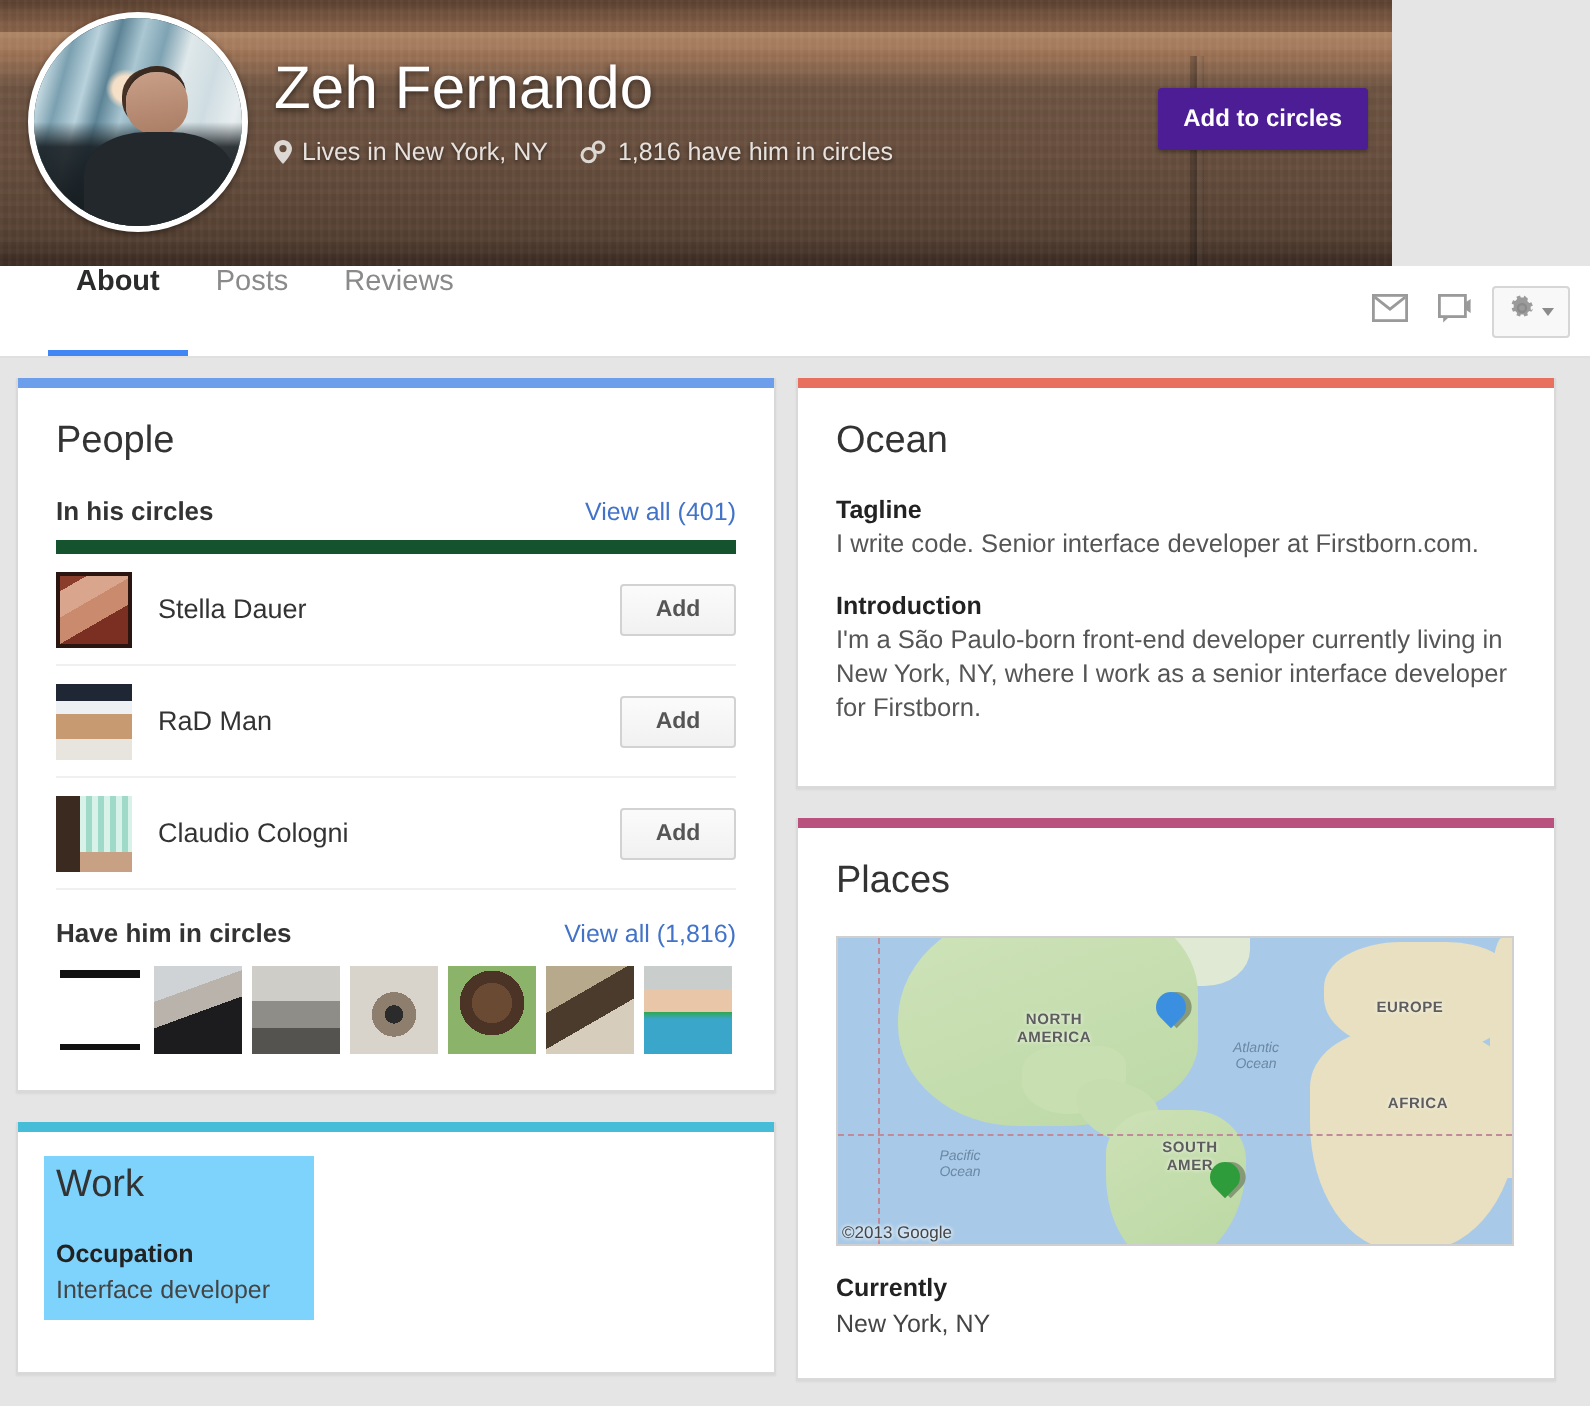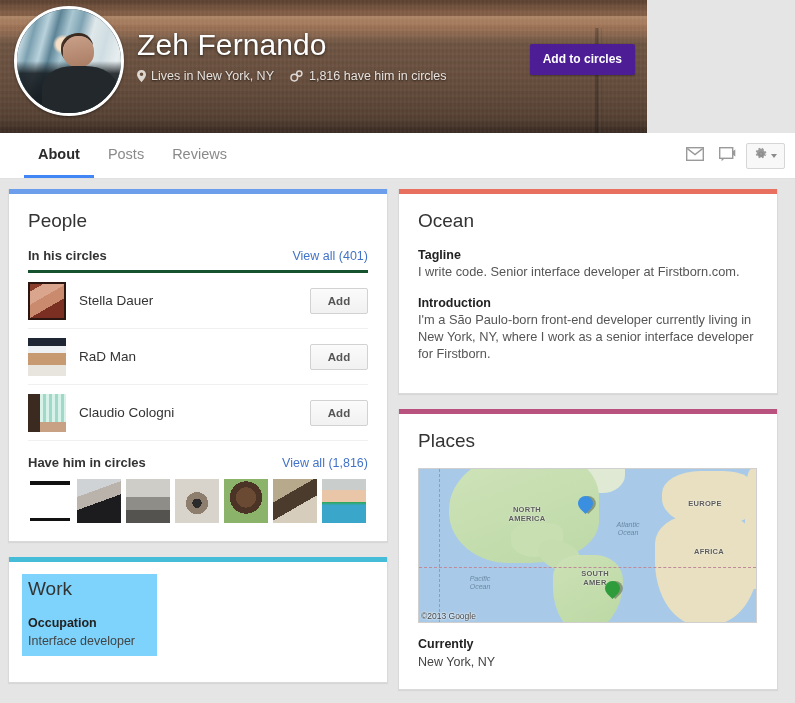--- a/index.html
+++ b/index.html
@@ -8,21 +8,21 @@
     width: 795px; height: 703px;
     overflow: hidden;
     background: #e5e5e5;
     font-family: "Liberation Sans", sans-serif;
     -webkit-font-smoothing: antialiased;
   }
 
   
   .cover {
     position: relative;
-    width: 647px;
+    width: 696px;
     height: 133px;
     overflow: hidden;
     background: #6b5244;
   }
   .cover-bg {
     position: absolute; inset: 0;
     background:
       linear-gradient(to bottom,
         rgba(0,0,0,0.35) 0px, rgba(0,0,0,0.18) 8px,
         rgba(0,0,0,0.0) 22px, rgba(0,0,0,0.0) 30px,
@@ -148,21 +148,20 @@
     position: relative;
     height: 46px;
     background: #fff;
     border-bottom: 1px solid #e0e0e0;
     display: flex;
     align-items: stretch;
     padding-left: 24px;
   }
   .tab {
     display: flex;
-    align-items: center;
     padding: 0 14px;
     font-size: 14.5px;
     color: #8a8a8a;
     cursor: pointer;
     position: relative;
     border-bottom: 3px solid transparent;
   }
   .tab.active {
     color: #2b2b2b;
     font-weight: bold;
@@ -226,21 +225,21 @@
     margin: 0 0 16px 0;
     line-height: 22px;
   }
 
   
   .section-head {
     display: flex;
     justify-content: space-between;
     align-items: baseline;
     padding-bottom: 7px;
-    border-bottom: 3px solid #14532d;
+    border-bottom: 7px solid #14532d;
   }
   .section-label {
     font-size: 13px;
     font-weight: bold;
     color: #333;
   }
   .view-all {
     font-size: 12.5px;
     color: #4273c8;
     cursor: pointer;

